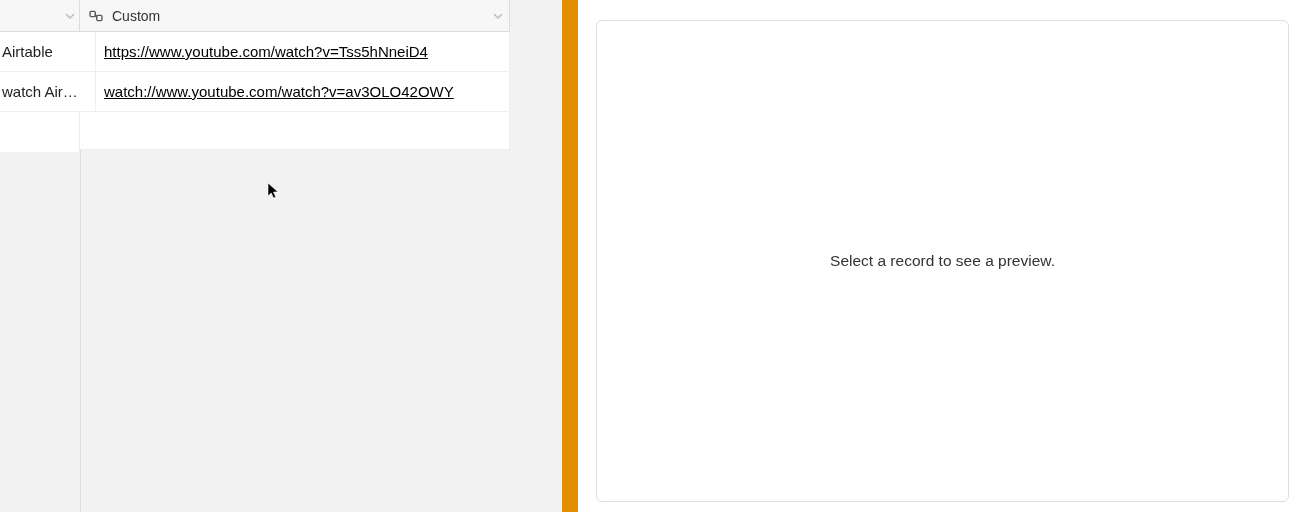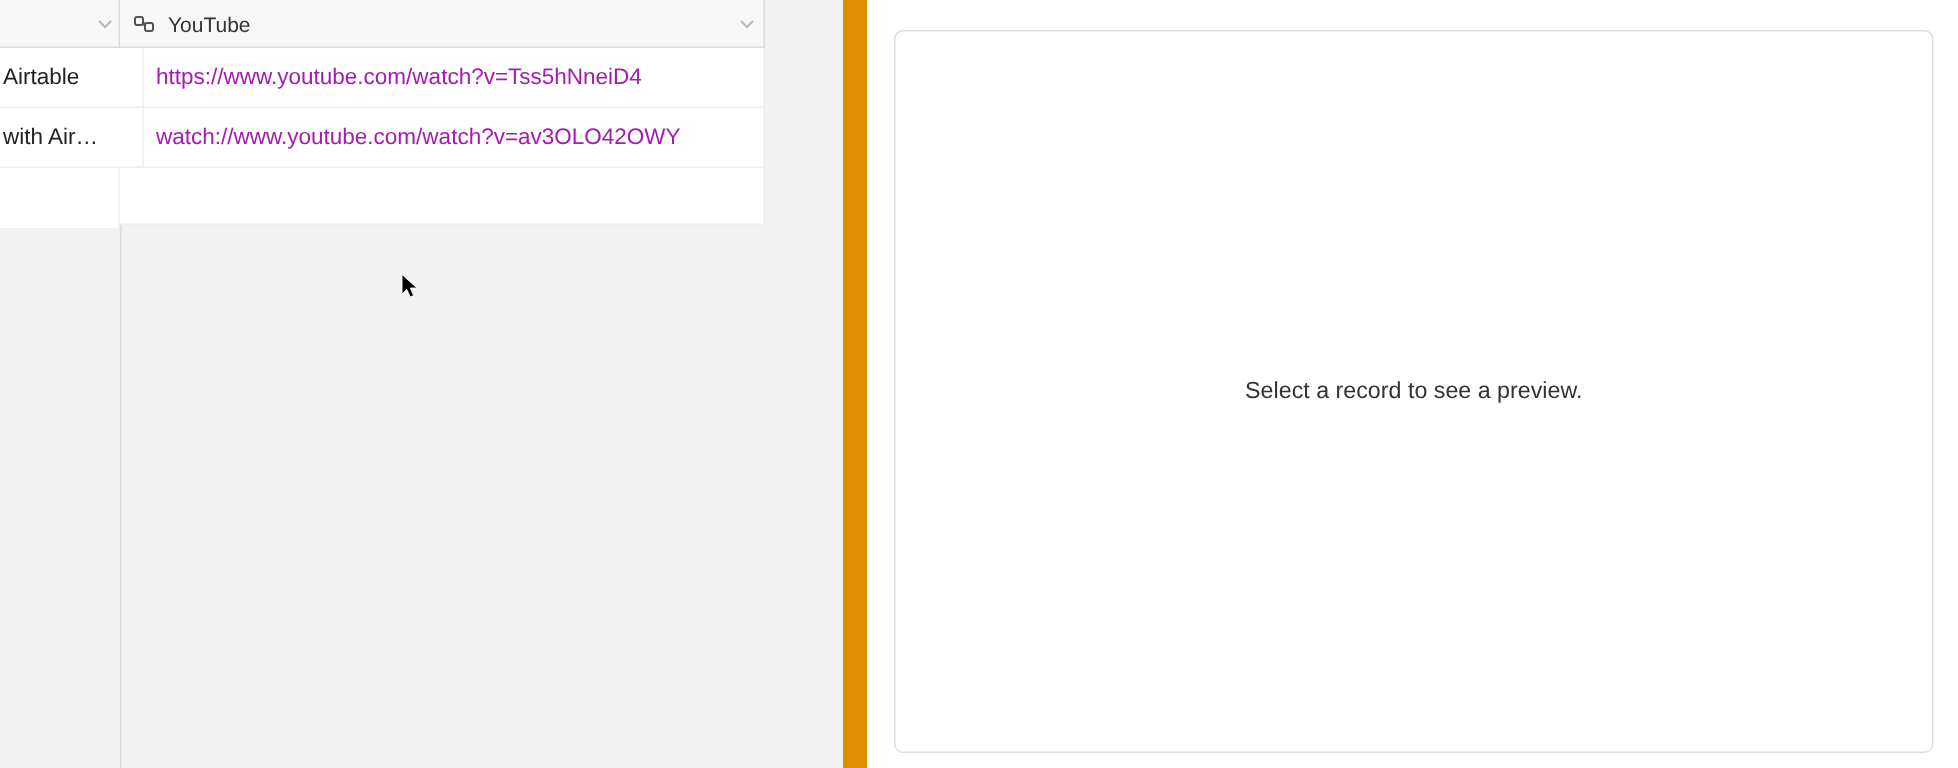--- a/index.html
+++ b/index.html
@@ -85,21 +85,22 @@
   .cell-left {
     width: 96px;
     padding-left: 2px;
     color: #222;
   }
   .cell-trailer {
     flex: 1 1 auto;
     padding: 0 8px;
   }
   .cell-trailer a, .url-text {
-    color: #a21caf;
+    color: #000000;
+    text-decoration: underline;
     cursor: pointer;
   }
   .blank-row {
     height: 38px;
     background: #fff;
     border-bottom: 1px solid #eee;
     border-right: 1px solid #eee;
     margin-left: 80px;
   }
   .rest-mask {
@@ -207,42 +208,42 @@
         </div>
         <div class="header-cell col-trailer">
           <span class="label-wrap">
             <span class="icon-link">
               <svg width="16" height="16" viewBox="0 0 24 24" fill="none" stroke="#555" stroke-width="2" stroke-linecap="round">
                 <rect x="3" y="5" width="8" height="8" rx="2"></rect>
                 <rect x="13" y="11" width="8" height="8" rx="2"></rect>
                 <path d="M11 9 L13 15"></path>
               </svg>
             </span>
-            <span>YouTube</span>
+            <span>Custom</span>
           </span>
           <span class="chev chev-right">
             <svg width="10" height="10" viewBox="0 0 10 10">
                 <path d="M1 3 L5 7 L9 3" fill="none" stroke="#bbb" stroke-width="1.5"></path>
               </svg>
           </span>
         </div>
       </div>
 
       <div class="data-row">
         <div class="data-cell cell-left">
           <span>Airtable</span>
         </div>
         <div class="data-cell cell-trailer">
           <span class="url-text">https://www.youtube.com/watch?v=Tss5hNneiD4</span>
         </div>
       </div>
 
       <div class="data-row">
         <div class="data-cell cell-left">
-          <span>with Air…</span>
+          <span>watch Air…</span>
         </div>
         <div class="data-cell cell-trailer">
           <span class="url-text">watch://www.youtube.com/watch?v=av3OLO42OWY</span>
         </div>
       </div>
 
       <div class="rest-mask"></div>
       <div class="blank-row"></div>
 
     </div>

